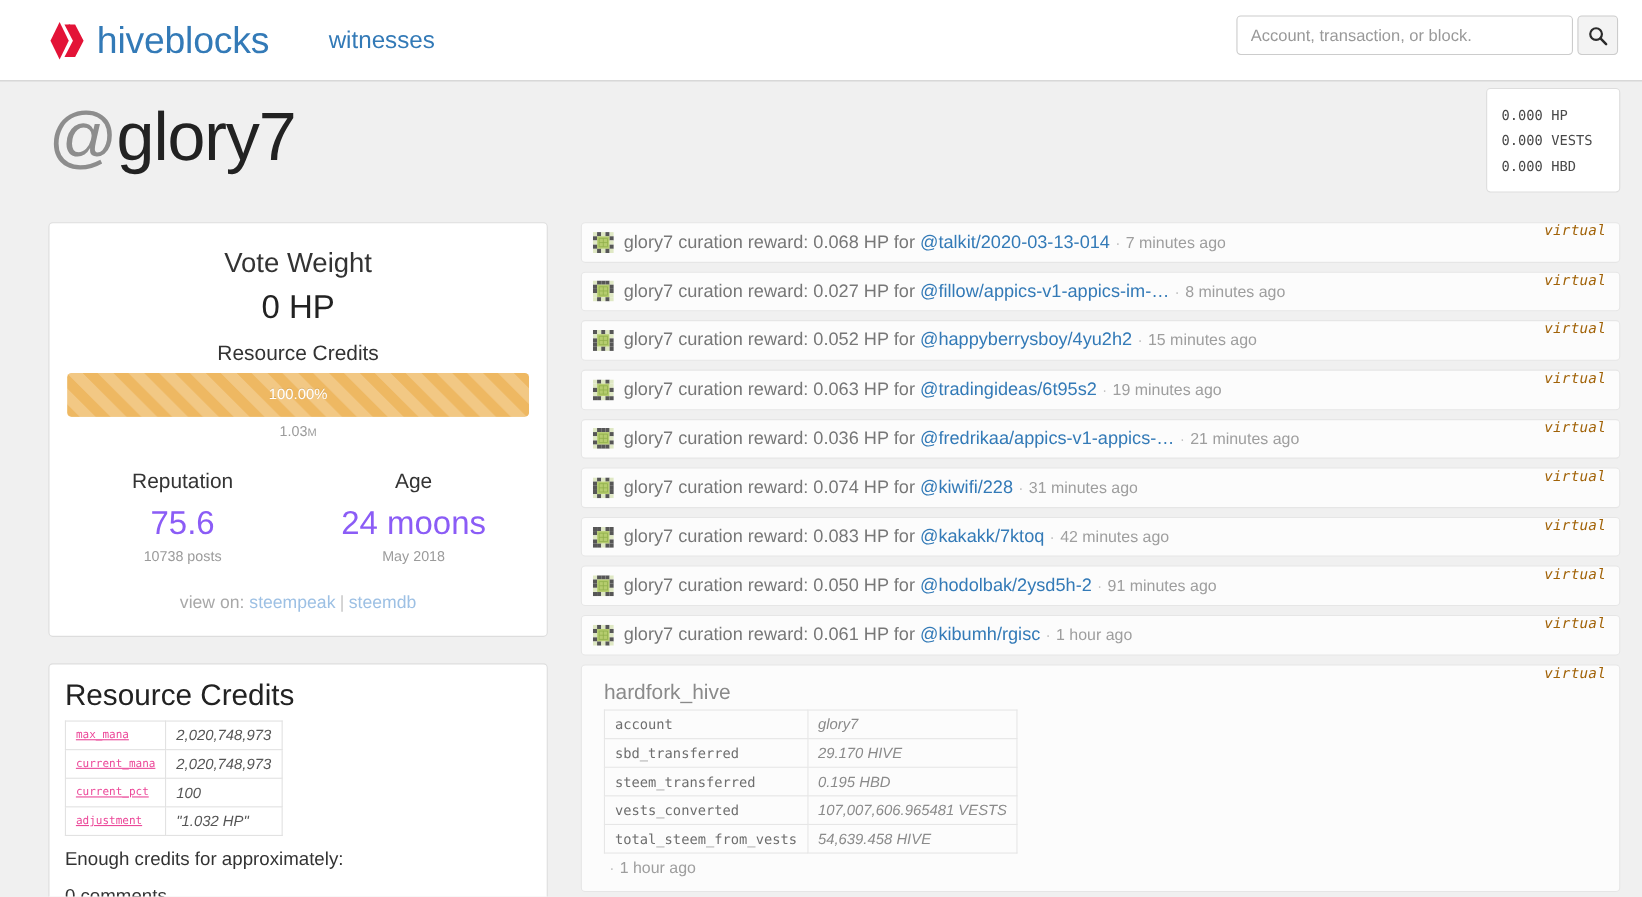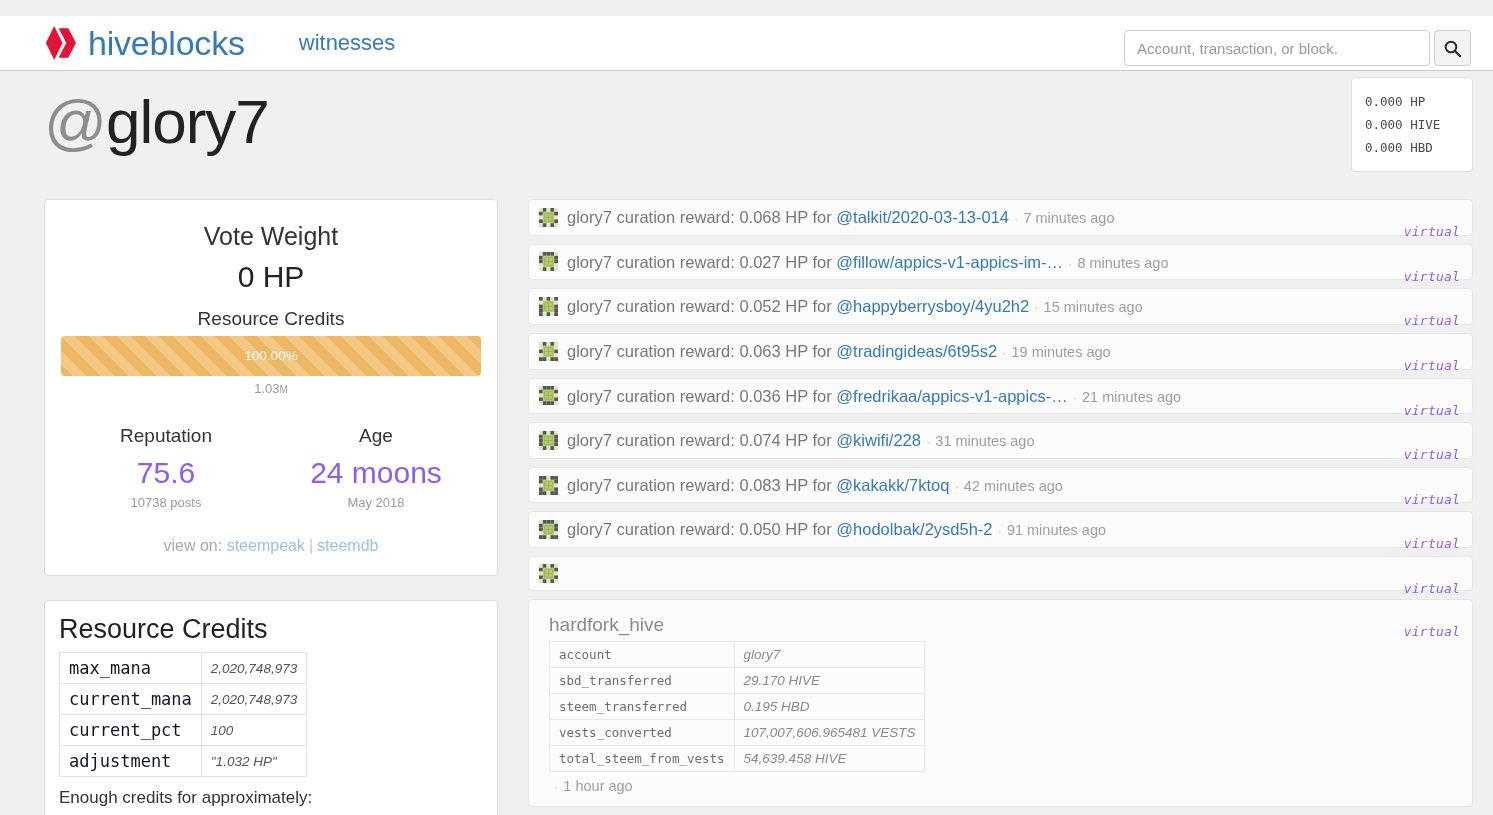--- a/index.html
+++ b/index.html
@@ -8,28 +8,27 @@
     margin: 0; padding: 0;
     width: 1493px; height: 815px;
     overflow: hidden;
     background: #f0f0f0;
     font-family: "Liberation Sans", sans-serif;
     -webkit-font-smoothing: antialiased;
   }
 
   
   .navbar {
-    height: 55px;
+    height: 74px;
     background: #ffffff;
     border-bottom: 1px solid #c8c8c8;
     display: flex;
     align-items: center;
     padding: 0 22px 0 44px;
     position: relative;
-    margin-top: 16px;
   }
   .brand {
     display: flex;
     align-items: center;
     text-decoration: none;
     gap: 10px;
   }
   .brand-mark { width: 34px; height: 36px; display:block; flex:0 0 auto; }
   .brand-text {
     font-size: 34px;
@@ -209,22 +208,23 @@
     font-size: 13px;
   }
   table.kv td {
     border: 1px solid #e2e2e2;
     padding: 5px 9px;
     vertical-align: middle;
     white-space: nowrap;
   }
   table.kv td.k {
     font-family: "DejaVu Sans Mono", "Liberation Mono", monospace;
-    color: #0f172a;
-    font-size: 17px;
+    color: #ec4899;
+    font-size: 10px;
+    text-decoration: underline;
   }
   table.kv td.v {
     font-style: italic;
     color: #555555;
     font-size: 13.5px;
     font-family: "Liberation Sans", sans-serif;
   }
   .rc-note {
     font-size: 17px;
     color: #333333;
@@ -259,25 +259,25 @@
   }
   .feed-text a {
     color: #337ab7;
     text-decoration: none;
   }
   .feed-dot { color: #bdbdbd; margin: 0 5px; font-size: 13px; }
   .feed-time { color: #9e9e9e; font-size: 14.5px; }
   .virtual-tag {
     position: absolute;
     right: 12px;
-    top: 24px;
+    top: 0;
     font-family: "DejaVu Sans Mono", "Liberation Mono", monospace;
     font-style: italic;
     font-size: 13px;
-    color: #8b5cf6;
+    color: #a16207;
     letter-spacing: 0.2px;
   }
 
   
   .hf-item {
     background: #fcfcfc;
     border: 1px solid #e6e6e6;
     border-radius: 4px;
     padding: 13px 12px 12px 20px;
     position: relative;
@@ -342,21 +342,21 @@
       </svg>
     </button>
   </div>
 </div>
 
 <div class="page-head">
   <h1 class="account-title"><span class="at">@</span><span>glory7</span></h1>
 
   <div class="balances">
     <div>0.000 HP</div>
-    <div>0.000 HIVE</div>
+    <div>0.000 VESTS</div>
     <div>0.000 HBD</div>
   </div>
 </div>
 
 <div class="container">
 
   <div class="col-left">
 
     <div class="card stat-card">
       <div class="stat-label">Vote Weight</div>
@@ -641,20 +641,21 @@
           <rect x="8" y="4" width="2" height="2" fill="#dfe8c4"></rect>
           <rect x="0" y="6" width="2" height="2" fill="#565656"></rect>
           <rect x="8" y="6" width="2" height="2" fill="#565656"></rect>
           <rect x="0" y="8" width="2" height="2" fill="#dfe8c4"></rect>
           <rect x="2" y="8" width="2" height="2" fill="#565656"></rect>
           <rect x="4" y="8" width="2" height="2" fill="#dfe8c4"></rect>
           <rect x="6" y="8" width="2" height="2" fill="#565656"></rect>
           <rect x="8" y="8" width="2" height="2" fill="#dfe8c4"></rect>
           <path d="M3 3h4M3 5h4M3 7h4M3 3v4M5 3v4M7 3v4" stroke="#8fae4a" stroke-width=".35" fill="none"></path>
         </svg>
+      <div class="feed-text"><span>glory7 curation reward: 0.061 HP for </span><a href="#">@kibumh/rgisc</a><span class="feed-dot">·</span><span class="feed-time">1 hour ago</span></div>
       <span class="virtual-tag">virtual</span>
     </div>
 
     <div class="hf-item">
       <span class="virtual-tag">virtual</span>
       <h3 class="hf-title">hardfork_hive</h3>
       <table class="hf">
         <tbody>
             <tr>
           <td class="k">account</td>

